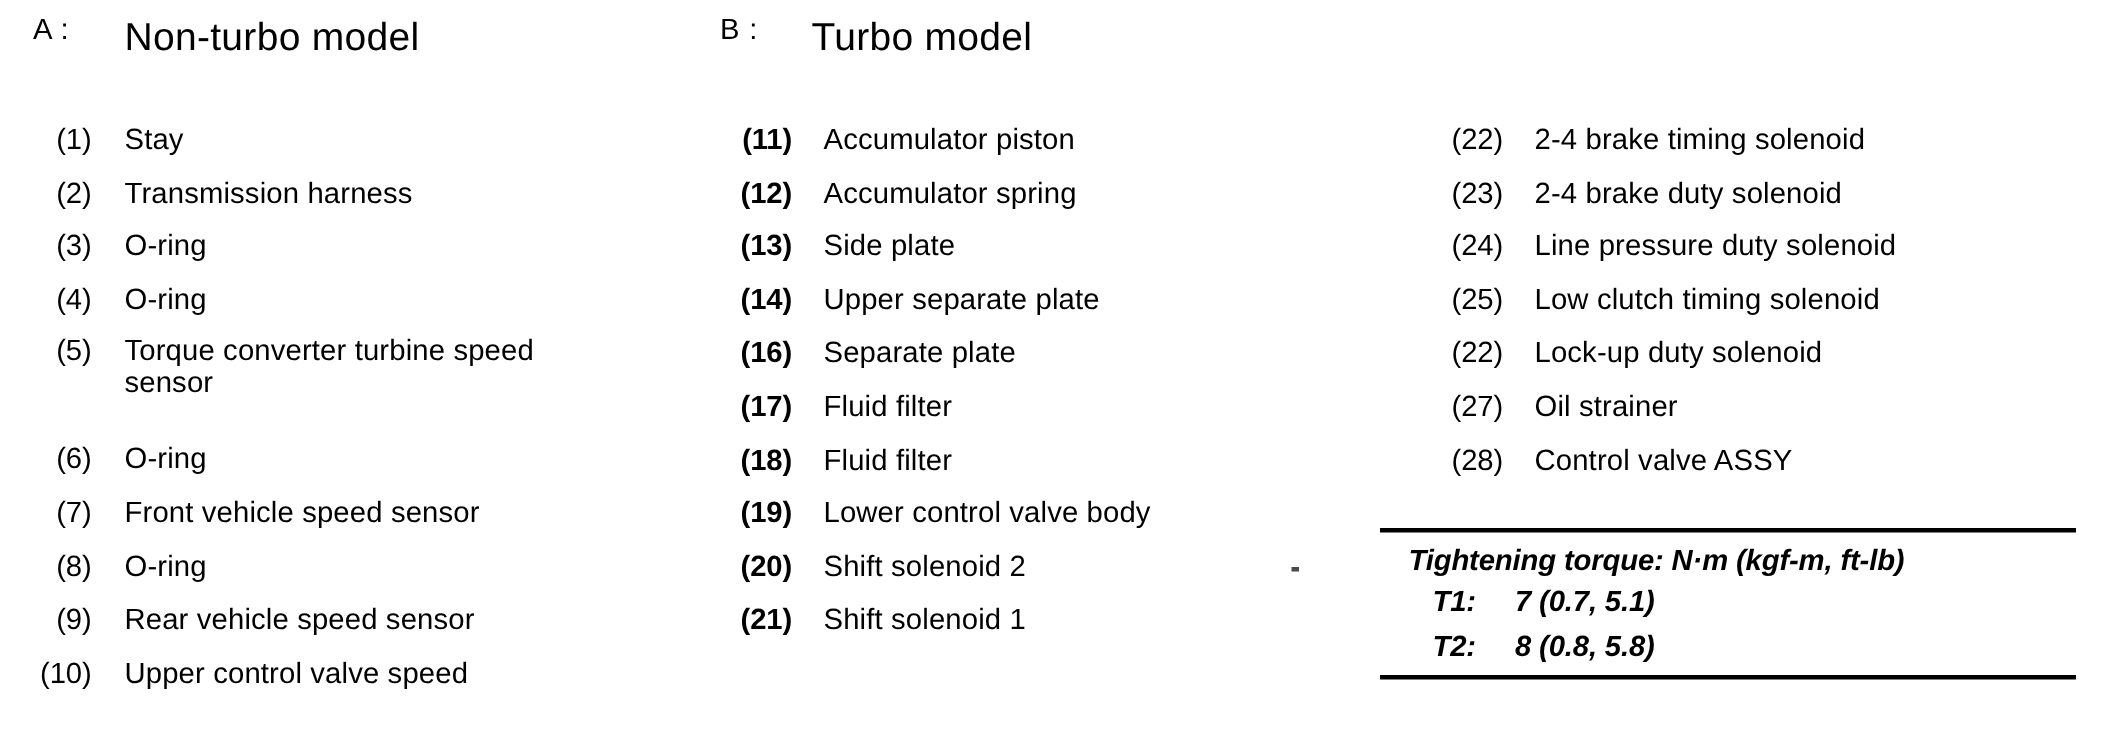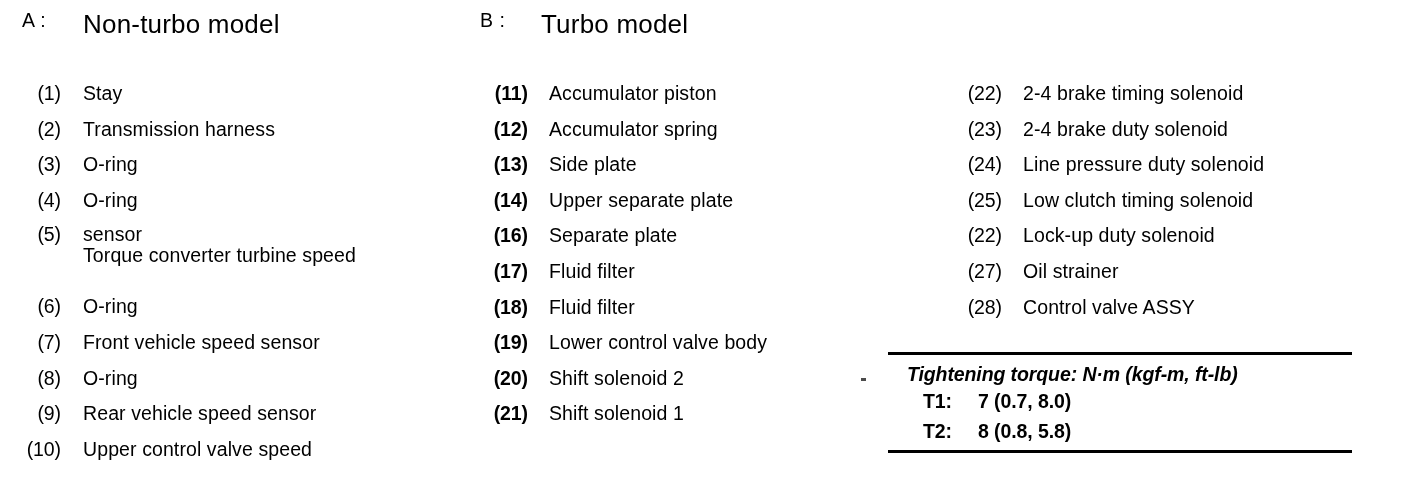--- a/index.html
+++ b/index.html
@@ -93,21 +93,21 @@
     display: block;
   }
 
   
   .part-row.wrapped { height: 71px; align-items: flex-start; }
   .part-row.wrapped .part-num { line-height: 1.08; }
 
   
   #torque-box {
     position: absolute;
-    left: 888px;
+    left: 920px;
     top: 352px;
     width: 464px;
   }
   .rule {
     width: 100%;
     height: 3px;
     background: #000000;
   }
   .rule-bottom { margin-top: 0; }
   .torque-body {
@@ -120,20 +120,21 @@
     padding-left: 19px;
     letter-spacing: -0.1px;
     white-space: nowrap;
     line-height: 1.35;
   }
   .torque-row {
     display: flex;
     align-items: flex-end;
     padding-left: 35px;
     font-size: 19.5px;
+    font-style: italic;
     font-weight: bold;
     letter-spacing: -0.1px;
     line-height: 1.5;
     white-space: nowrap;
   }
   .torque-key { display: inline-block; width: 55px; }
   .torque-val { display: inline-block; }
 
   
   #scan-speck {
@@ -176,22 +177,22 @@
       </div>
 
       <div class="part-row">
         <span class="part-num">(4)</span>
         <span class="part-label">O-ring</span>
       </div>
 
       <div class="part-row wrapped">
         <span class="part-num">(5)</span>
         <span class="part-label">
+          <span class="wrap2">Torque converter turbine speed</span>
           <span class="wrap2">sensor</span>
-          <span class="wrap2">Torque converter turbine speed</span>
         </span>
       </div>
 
       <div class="part-row">
         <span class="part-num">(6)</span>
         <span class="part-label">O-ring</span>
       </div>
 
       <div class="part-row">
         <span class="part-num">(7)</span>
@@ -320,21 +321,21 @@
 
     </div>
   </div>
 
   <div id="torque-box">
     <div class="rule"></div>
     <div class="torque-body">
       <div class="torque-title">Tightening torque: N·m (kgf-m, ft-lb)</div>
       <div class="torque-row">
         <span class="torque-key">T1:</span>
-        <span class="torque-val">7 (0.7, 8.0)</span>
+        <span class="torque-val">7 (0.7, 5.1)</span>
       </div>
       <div class="torque-row">
         <span class="torque-key">T2:</span>
         <span class="torque-val">8 (0.8, 5.8)</span>
       </div>
     </div>
     <div class="rule rule-bottom"></div>
   </div>
 
   <div id="scan-speck"></div>

